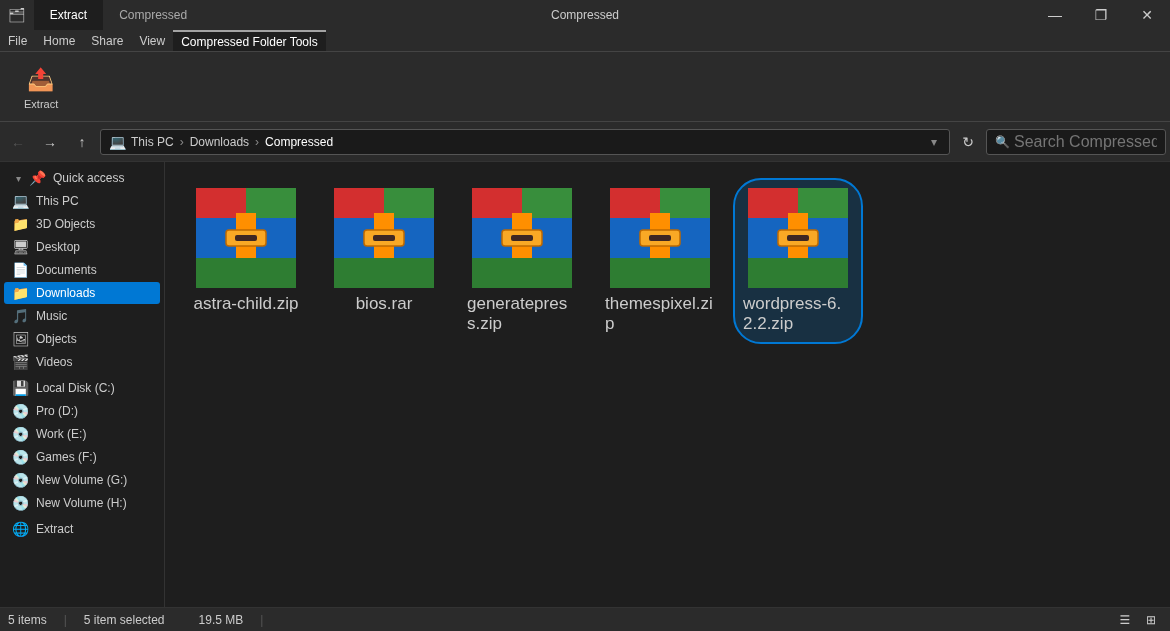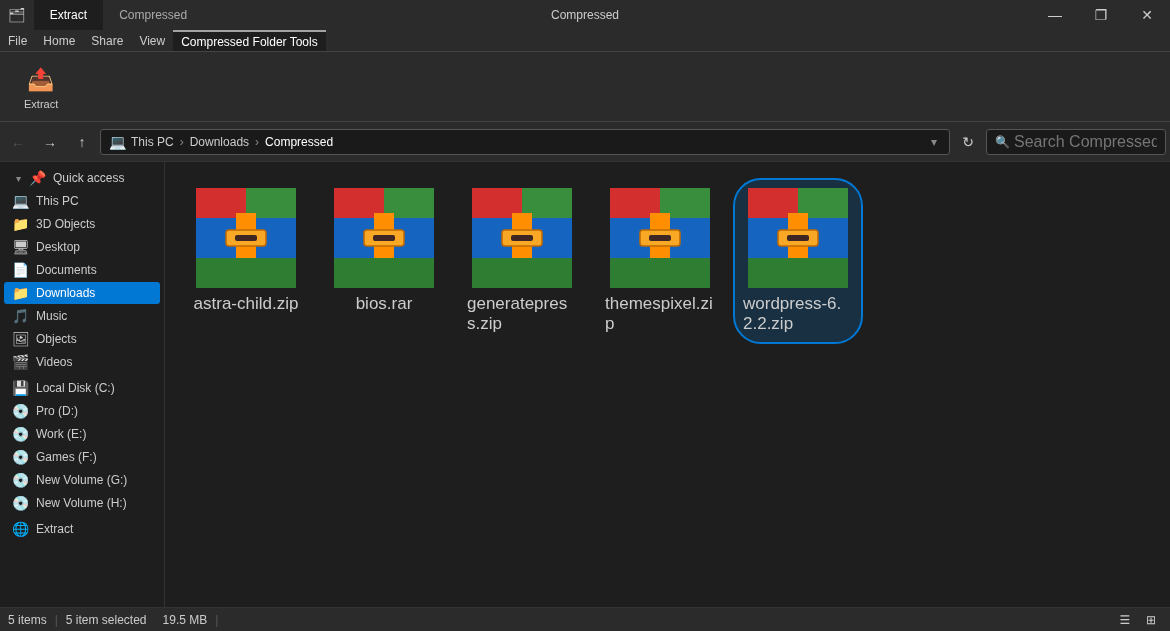--- a/index.html
+++ b/index.html
@@ -290,21 +290,21 @@
     }
 
     
     .status-bar {
       height: 24px;
       background: #2b2b2b;
       border-top: 1px solid #333;
       display: flex;
       align-items: center;
       padding: 0 8px;
-      gap: 4px;
+      gap: 13px;
       font-size: 12px;
       color: #ccc;
       flex-shrink: 0;
     }
     .status-sep { color: #555; margin: 0 4px; }
     .status-bar-right {
       margin-left: auto;
       display: flex;
       gap: 4px;
       align-items: center;

